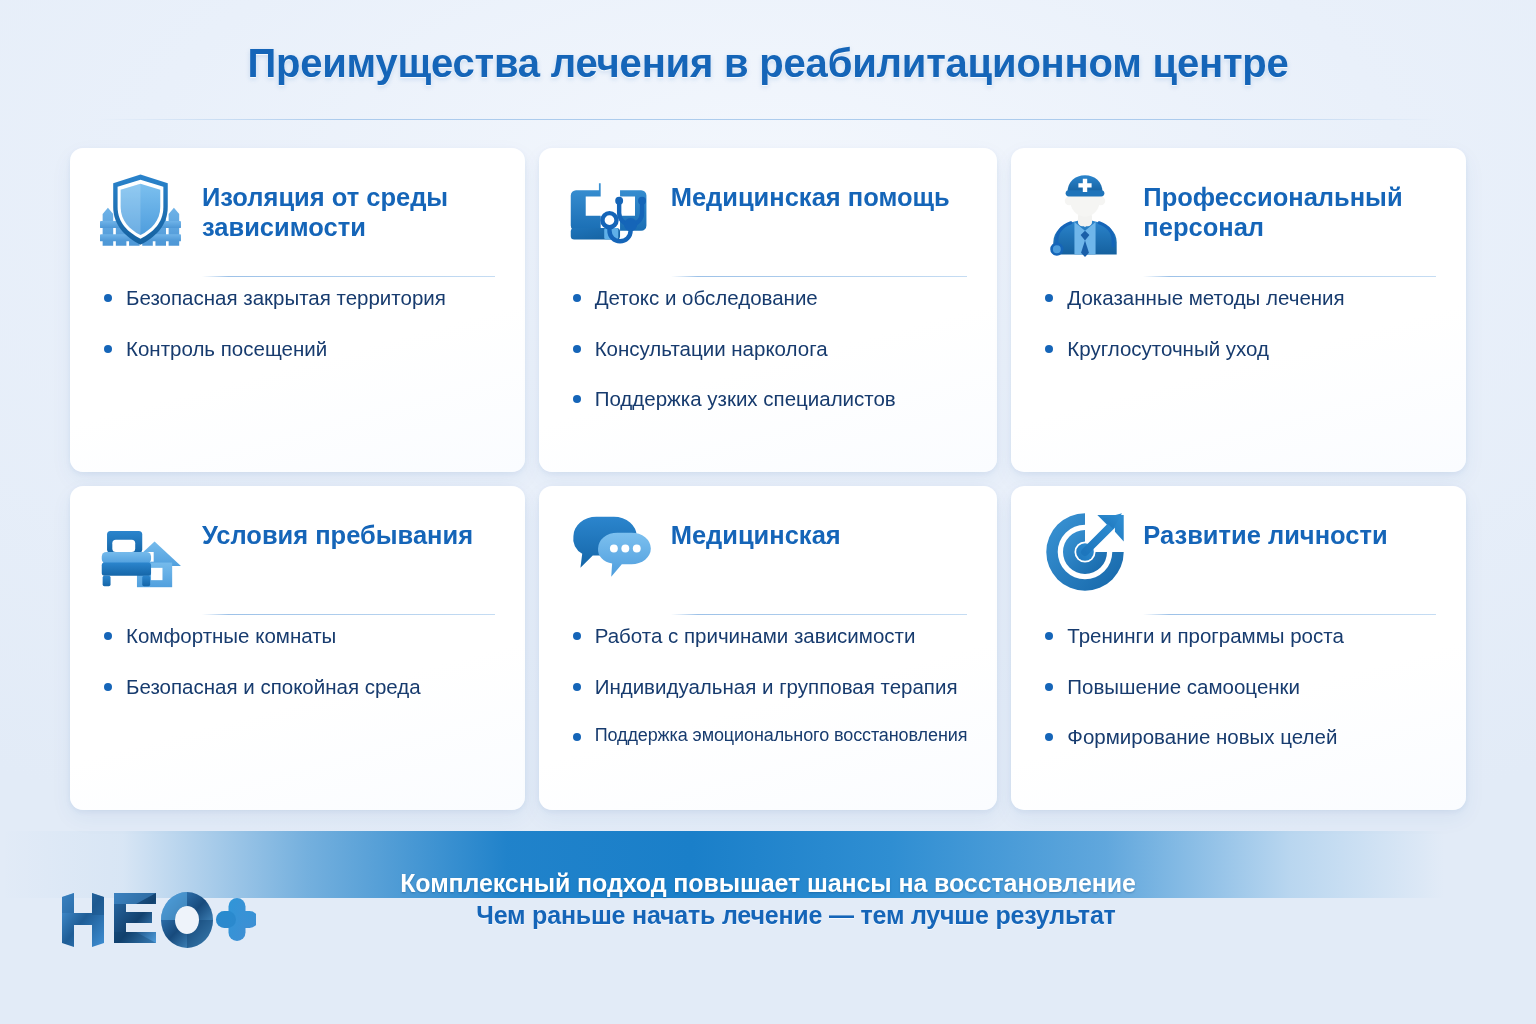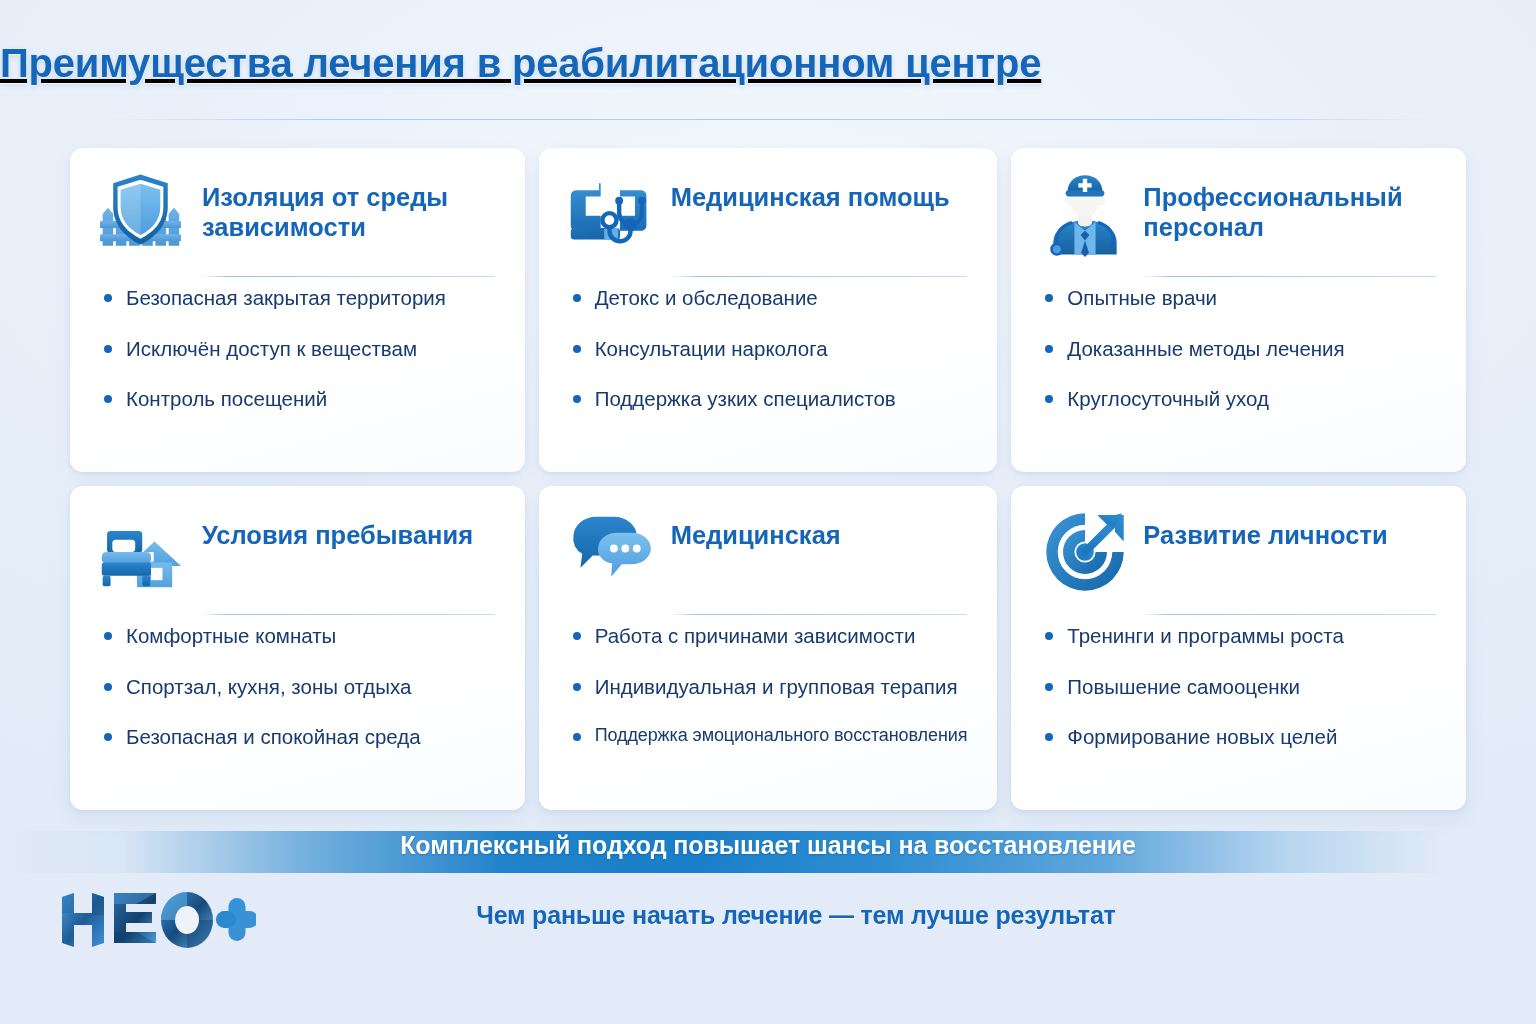--- a/index.html
+++ b/index.html
@@ -13,22 +13,22 @@
       radial-gradient(ellipse 1400px 700px at 50% 18%, #f3f7fd 0%, #e9f0fa 45%, #e2ebf7 100%);
     overflow:hidden;
     position:relative;
   }
 
   
   .page-header {
     height:126px;
     display:flex;
     align-items:center;
+    justify-content:center;
     position:relative;
-    text-decoration:underline;
   }
   .page-title {
     font-size:40px;
     font-weight:700;
     color:#1565b8;
     letter-spacing:-0.2px;
     text-shadow:0 1px 1px rgba(255,255,255,.85), 0 2px 5px rgba(21,101,184,.18);
     white-space:nowrap;
   }
   .header-rule {
@@ -114,23 +114,23 @@
     background:#1565b8;
   }
   .card-list li.tight { font-size:18px; letter-spacing:-0.1px; }
 
   
   .banner {
     position:absolute;
     left:0;
     top:831px;
     width:1536px;
-    height:42px;
+    height:67px;
     display:flex;
-    align-items:flex-start;
+    align-items:flex-end;
     justify-content:center;
     background:linear-gradient(to right,
       rgba(26,127,201,0) 0%,
       rgba(26,127,201,.05) 8%,
       rgba(26,127,201,.55) 20%,
       rgba(26,127,201,.97) 33%,
       #1a7fc9 45%,
       #2f8ed2 58%,
       rgba(64,150,214,.80) 72%,
       rgba(90,166,222,.30) 84%,
@@ -220,21 +220,20 @@
           <path d="M46 11 L72 19 v23 c0 18 -12 29 -26 36 C32 71 20 60 20 42 V19 z" fill="#ffffff"></path>
           <path d="M46 15.5 L68.5 22.5 v19.5 c0 16 -10.5 25.5 -22.5 32 C34 67.5 23.5 58 23.5 42 V22.5 z" fill="url(#g1b)"></path>
           <path d="M46 15.5 v58.5 C34 67.5 23.5 58 23.5 42 V22.5 z" fill="#ffffff" opacity=".17"></path>
         </svg>
       </span>
       <div class="card-title">Изоляция от среды зависимости</div>
     </div>
     <div class="card-rule"></div>
     <ul class="card-list">
       <li>Безопасная закрытая территория</li>
-      <li>Исключён доступ к веществам</li>
       <li>Контроль посещений</li>
     </ul>
   </div>
 
   <div class="card">
     <div class="card-head">
       <span class="card-icon">
         <svg viewBox="0 0 100 100" xmlns="http://www.w3.org/2000/svg">
           <defs>
             <linearGradient id="g2a" x1="0" y1="0" x2="0" y2="1">
@@ -314,21 +313,20 @@
             <path d="M34 60 c-11 4 -16 11 -16 20 v8"></path>
             <path d="M66 60 c11 4 16 11 16 20 v6"></path>
           </g>
           <circle cx="18" cy="90" r="6" fill="#4b9bdb" stroke="#1565b8" stroke-width="3"></circle>
         </svg>
       </span>
       <div class="card-title">Профессиональный персонал</div>
     </div>
     <div class="card-rule"></div>
     <ul class="card-list">
-      <li>Опытные врачи</li>
       <li>Доказанные методы лечения</li>
       <li>Круглосуточный уход</li>
     </ul>
   </div>
 
   <div class="card">
     <div class="card-head">
       <span class="card-icon">
         <svg viewBox="0 0 100 100" xmlns="http://www.w3.org/2000/svg">
           <defs>
@@ -356,21 +354,20 @@
           <rect x="2" y="62" width="56" height="15" rx="3" fill="url(#g4a)"></rect>
           <rect x="3" y="77" width="9" height="12" rx="2" fill="url(#g4a)"></rect>
           <rect x="48" y="77" width="9" height="12" rx="2" fill="url(#g4a)"></rect>
         </svg>
       </span>
       <div class="card-title">Условия пребывания</div>
     </div>
     <div class="card-rule"></div>
     <ul class="card-list">
       <li>Комфортные комнаты</li>
-      <li>Спортзал, кухня, зоны отдыха</li>
       <li>Безопасная и спокойная среда</li>
     </ul>
   </div>
 
   <div class="card">
     <div class="card-head">
       <span class="card-icon">
         <svg viewBox="0 0 100 100" xmlns="http://www.w3.org/2000/svg">
           <defs>
             <linearGradient id="g5a" x1="0" y1="0" x2="0" y2="1">

